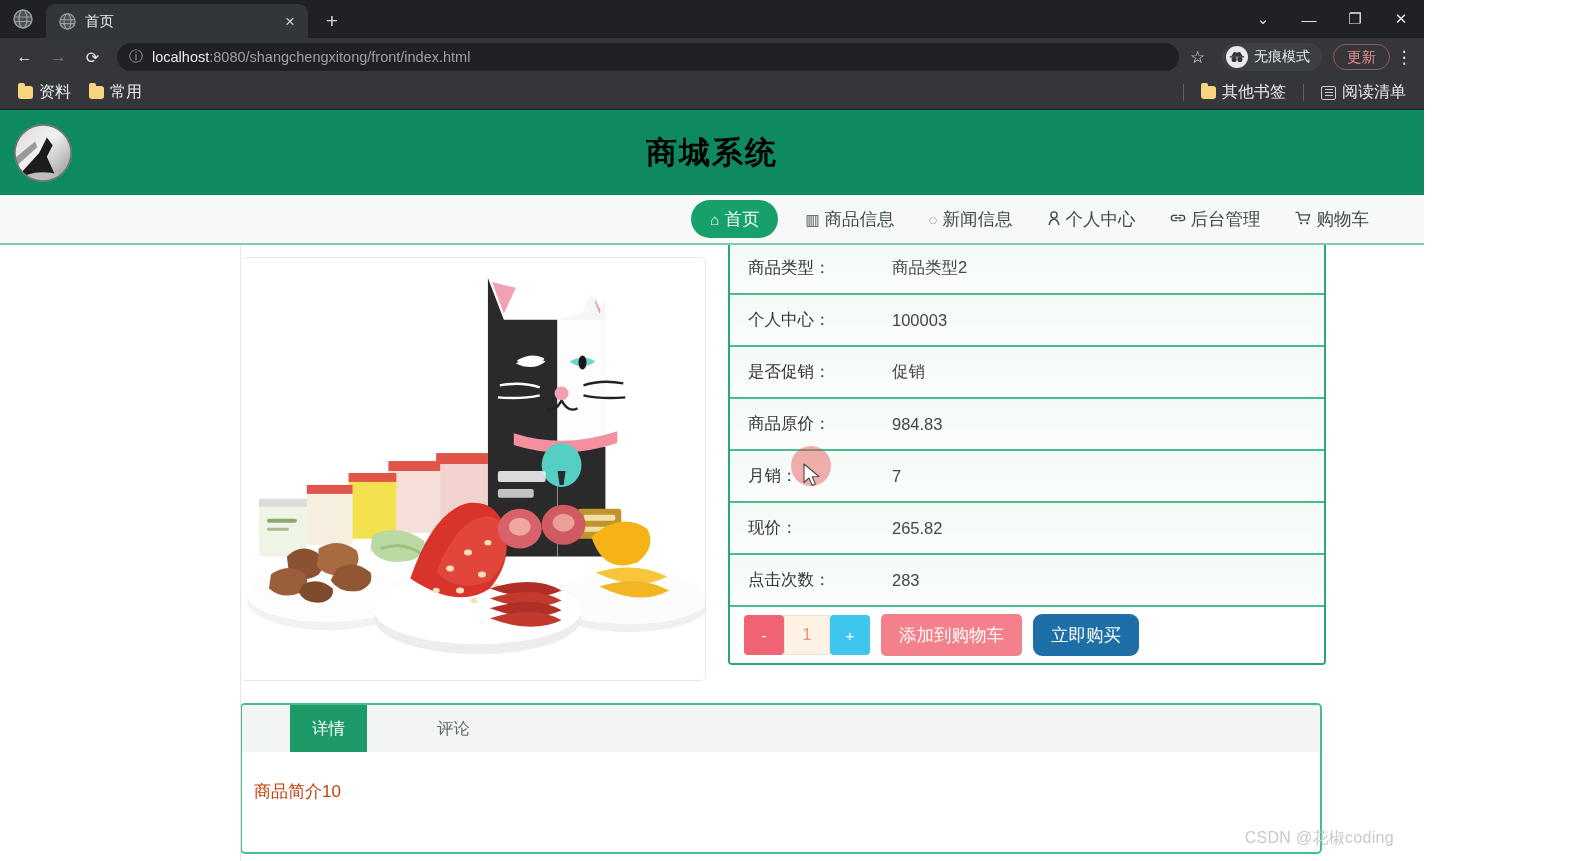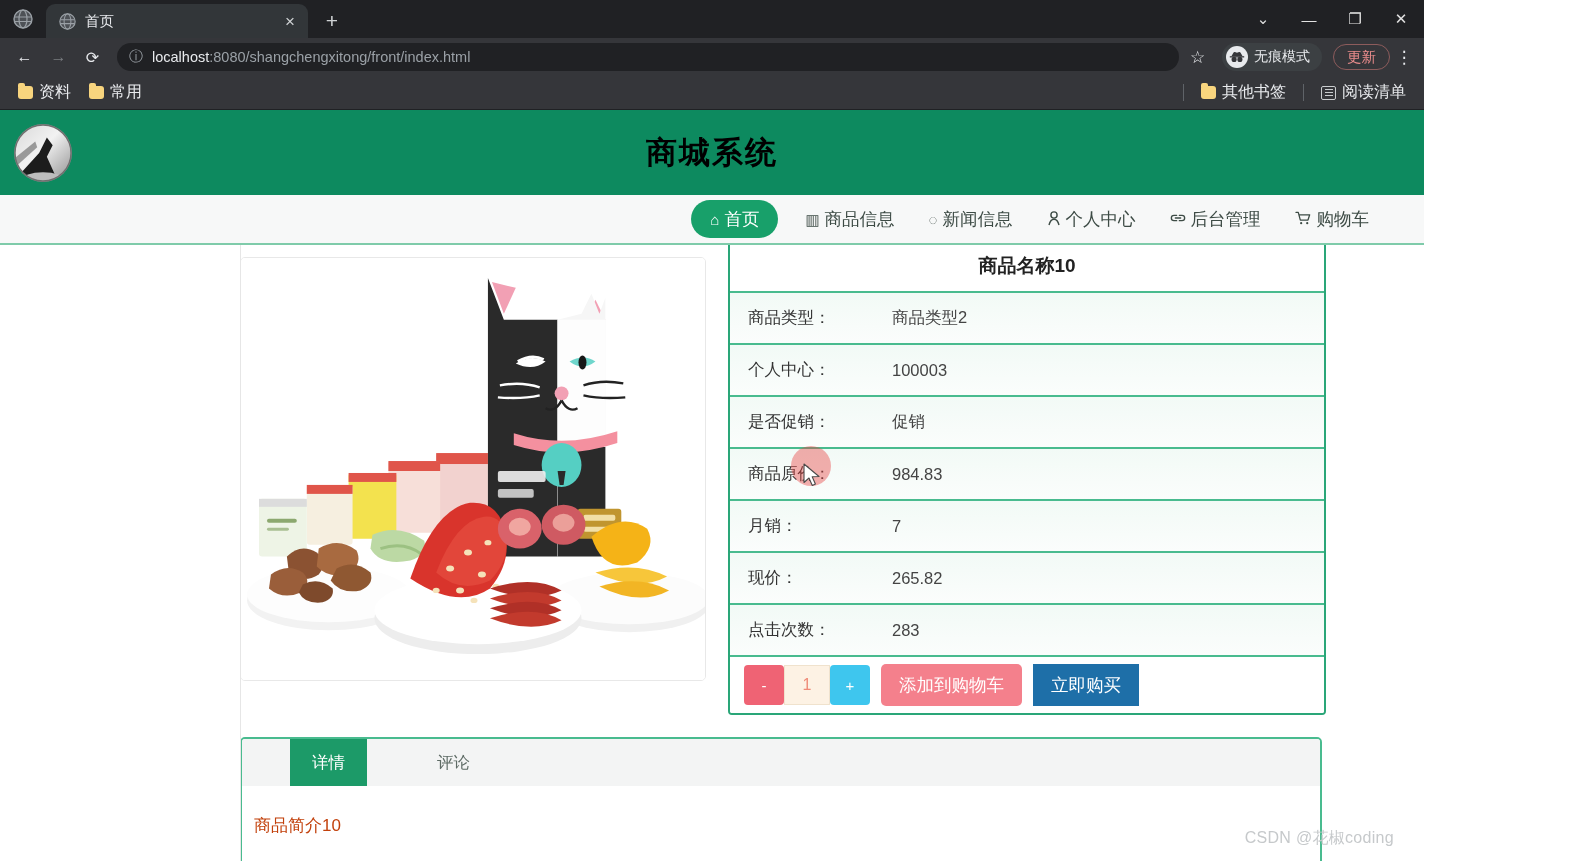--- a/index.html
+++ b/index.html
@@ -177,21 +177,21 @@
   .step-val {
     width: 46px; height: 40px; background: #fdf2e4; border: 1px solid #f0e2cd;
     display: flex; align-items: center; justify-content: center;
     color: #ef8b78; font-size: 16px;
   }
   .btn-cart {
     background: #f4808c; color: #fff; font-size: 17.5px; border-radius: 5px;
     padding: 0 18px; height: 42px; display: flex; align-items: center;
   }
   .btn-buy {
-    background: #1e6fa8; color: #fff; font-size: 17.5px; border-radius: 0;
+    background: #1e6fa8; color: #fff; font-size: 17.5px; border-radius: 9px;
     padding: 3px 18px; height: 42px; display: flex; align-items: center;
   }
 
   .tabs-card {
     margin: 22px 0 0 240px; width: 1082px; border: 2px solid #49bb8f; border-radius: 5px;
     background: #fff; overflow: hidden;
   }
   .tabs-head { display: flex; height: 47px; background: #f3f4f4; }
   .tabx {
     display: flex; align-items: center; justify-content: center;
@@ -475,21 +475,20 @@
 
             <g>
               <path d="M352 280 q30 -26 56 -8 q10 18 -10 34 q-34 12 -46 -26 Z" fill="#f5b317"></path>
               <path d="M356 316 q40 -12 72 4 q-30 16 -72 -4 Z" fill="#f7c63a"></path>
               <path d="M360 330 q40 -12 70 4 q-30 16 -70 -4 Z" fill="#f2b524"></path>
             </g>
           </svg>
         </div>
 
         <div class="detail-card">
-          <div class="detail-title">商品名称10</div>
 
           <div class="drow">
             <span class="dlabel">商品类型：</span>
             <span class="dvalue">商品类型2</span>
           </div>
           <div class="drow">
             <span class="dlabel">个人中心：</span>
             <span class="dvalue">100003</span>
           </div>
           <div class="drow">

